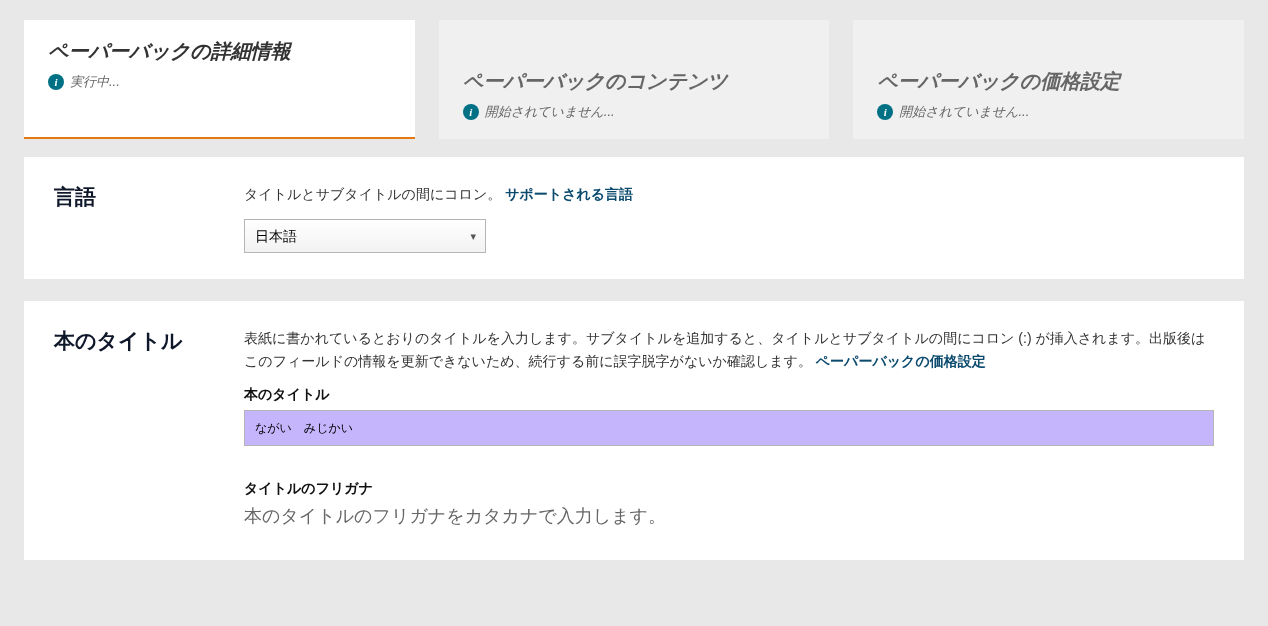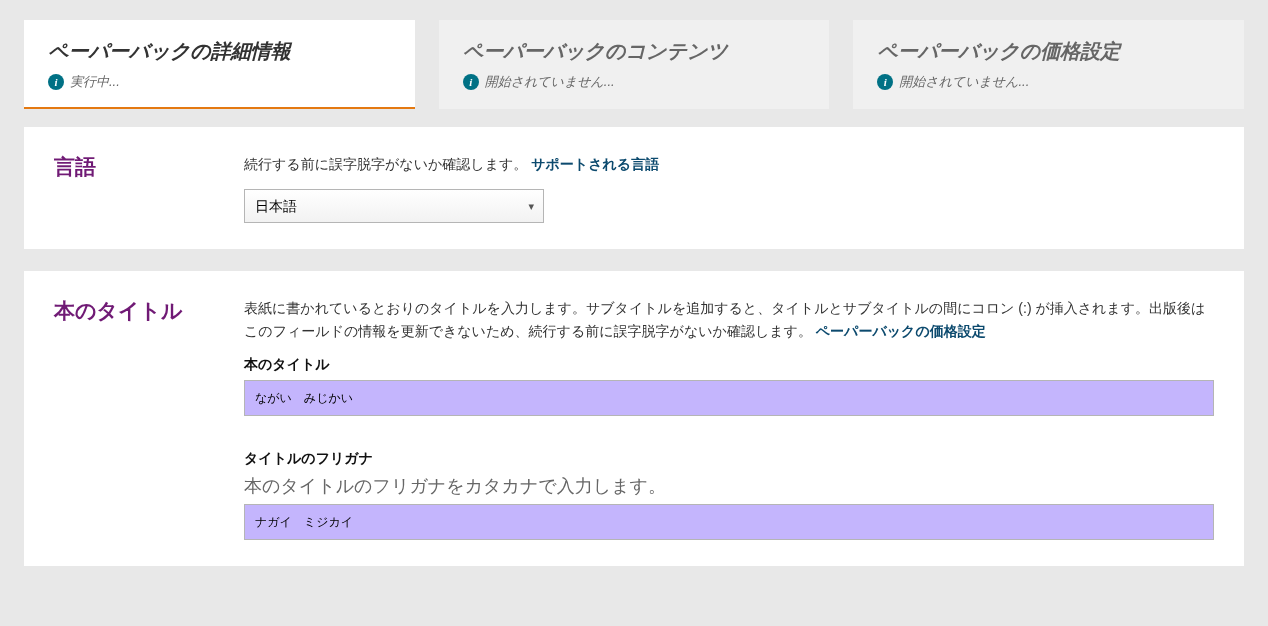--- a/index.html
+++ b/index.html
@@ -26,21 +26,21 @@
     .tab.active {
       background: #fff;
       border-bottom: 2px solid #e47911;
     }
     .tab-title {
       font-size: 20px;
       font-weight: bold;
       color: #333;
       margin-bottom: 8px;
     }
-    .tab.inactive .tab-title { color: #666; }
+    .tab.inactive .tab-title { color: #666; margin-top: 30px; }
     .tab-status {
       display: flex;
       align-items: center;
       gap: 6px;
       font-size: 13px;
       color: #666;
     }
     .info-icon {
       width: 16px;
       height: 16px;
@@ -63,41 +63,41 @@
     }
     .row {
       display: flex;
       gap: 30px;
     }
     .row-label {
       width: 160px;
       flex-shrink: 0;
       font-size: 21px;
       font-weight: bold;
-      color: #701a75;
+      color: #0f172a;
     }
     .row-content {
       flex: 1;
     }
     .help-text {
       color: #333;
       font-size: 14px;
       line-height: 1.6;
       margin-bottom: 14px;
     }
     .link {
       color: #0c4a6e;
       text-decoration: none;
       cursor: pointer;
       font-weight: bold;
     }
 
     .select-wrap {
       position: relative;
-      width: 300px;
+      width: 242px;
       border-radius: 10px;
     }
     select.field-select {
       width: 100%;
       height: 34px;
       padding: 5px 30px 5px 10px;
       border: 1px solid #b5b5b5;
       background: linear-gradient(#fff, #f2f2f2);
       font-size: 14px;
       appearance: none;
@@ -163,21 +163,21 @@
         <span>開始されていません...</span>
       </div>
     </div>
   </div>
 
   <div class="panel">
     <div class="row">
       <div class="row-label">言語</div>
       <div class="row-content">
         <div class="help-text">
-          <span>続行する前に誤字脱字がないか確認します。</span>
+          <span>タイトルとサブタイトルの間にコロン。</span>
           <a class="link">サポートされる言語</a>
         </div>
         <div class="select-wrap">
           <select class="field-select">
             <option>日本語</option>
           </select>
           <span class="select-caret">▾</span>
         </div>
       </div>
     </div>
@@ -193,19 +193,18 @@
         </div>
 
         <div class="field-block">
           <div class="field-label">本のタイトル</div>
           <input type="text" class="text-input" value="ながい　みじかい" style="">
         </div>
 
         <div class="field-block">
           <div class="field-label">タイトルのフリガナ</div>
           <div class="field-sub">本のタイトルのフリガナをカタカナで入力します。</div>
-          <input type="text" class="text-input" value="ナガイ　ミジカイ" style="">
         </div>
       </div>
     </div>
   </div>
 
 </div>
 
 </body></html>

